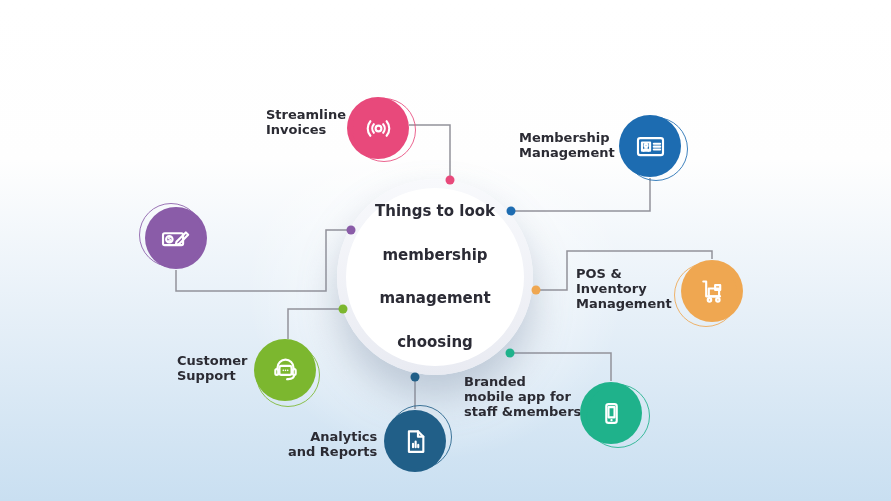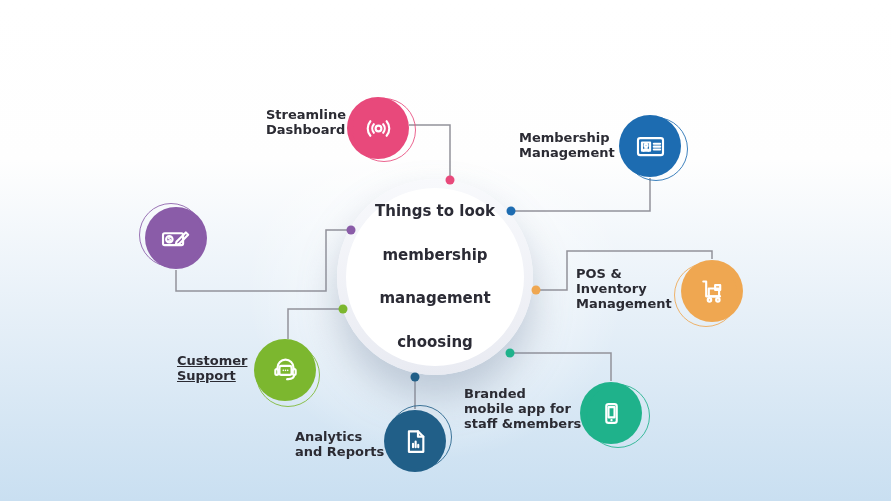--- a/index.html
+++ b/index.html
@@ -55,23 +55,23 @@
   .bb1{left:619px;top:115px;--ring:translate(6px,3px);}
   .bb2{left:145px;top:207px;--ring:translate(-5px,-3px);}
   .bb3{left:681px;top:260px;--ring:translate(-6px,4px);}
   .bb4{left:254px;top:339px;--ring:translate(3px,5px);}
   .bb5{left:580px;top:382px;--ring:translate(7px,3px);}
   .bb6{left:384px;top:410px;--ring:translate(5px,-4px);}
   .lb0{left:266px;top:107px;}
   .lb1{left:519px;top:130px;}
   .lb2{left:215px;top:215px;}
   .lb3{left:576px;top:266px;}
-  .lb4{left:177px;top:353px;text-decoration:underline;}
-  .lb5{left:464px;top:386px;}
-  .lb6{left:295px;top:429px;}
+  .lb4{left:177px;top:353px;}
+  .lb5{left:464px;top:374px;}
+  .lb6{left:288px;top:429px;text-align:right;}
   .dt0{left:450px;top:180px;}
   .dt1{left:511px;top:211px;}
   .dt2{left:351px;top:230px;}
   .dt3{left:536px;top:290px;}
   .dt4{left:343px;top:309px;}
   .dt5{left:510px;top:353px;}
   .dt6{left:415px;top:377px;}
 </style>
 </head>
 <body>
@@ -93,21 +93,21 @@
   <div class="center-ring"></div>
   <div class="center-circle">
     <div>Things to look</div>
     <div>membership</div>
     <div>management</div>
     <div>choosing</div>
   </div>
 
   <div class="label lb0">
     <div>Streamline</div>
-    <div>Dashboard</div>
+    <div>Invoices</div>
   </div>
   <div class="bubble bb0" style="--c: #e8497b;">
     <svg viewBox="0 0 24 24">
       <g class="icon-stroke">
         <circle cx="12" cy="12" r="2.1"></circle>
         <path d="M8.6 8.9a4.8 4.8 0 0 0 0 6.2"></path>
         <path d="M15.4 8.9a4.8 4.8 0 0 1 0 6.2"></path>
         <path d="M6.1 6.7a8.2 8.2 0 0 0 0 10.6"></path>
         <path d="M17.9 6.7a8.2 8.2 0 0 1 0 10.6"></path>
       </g>

